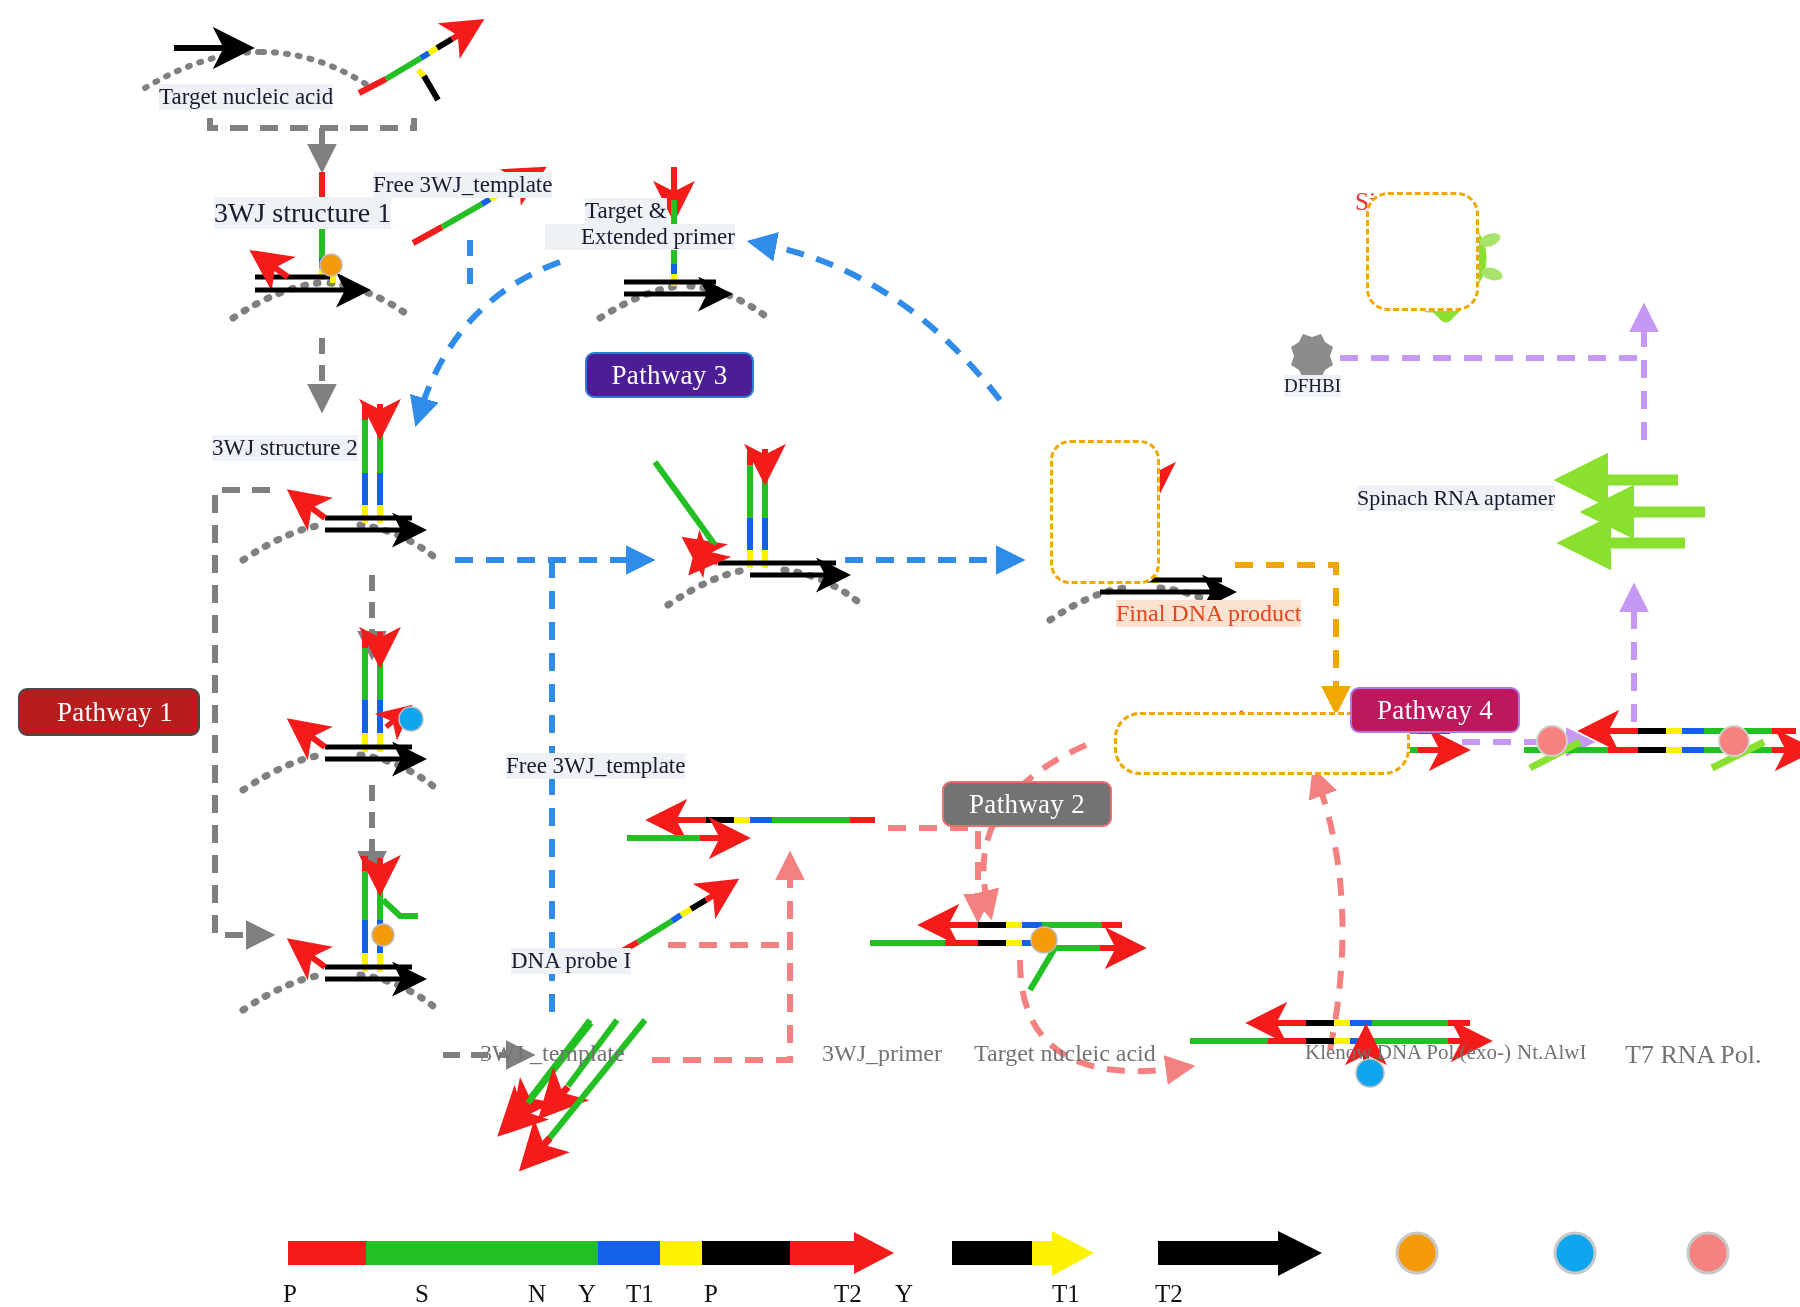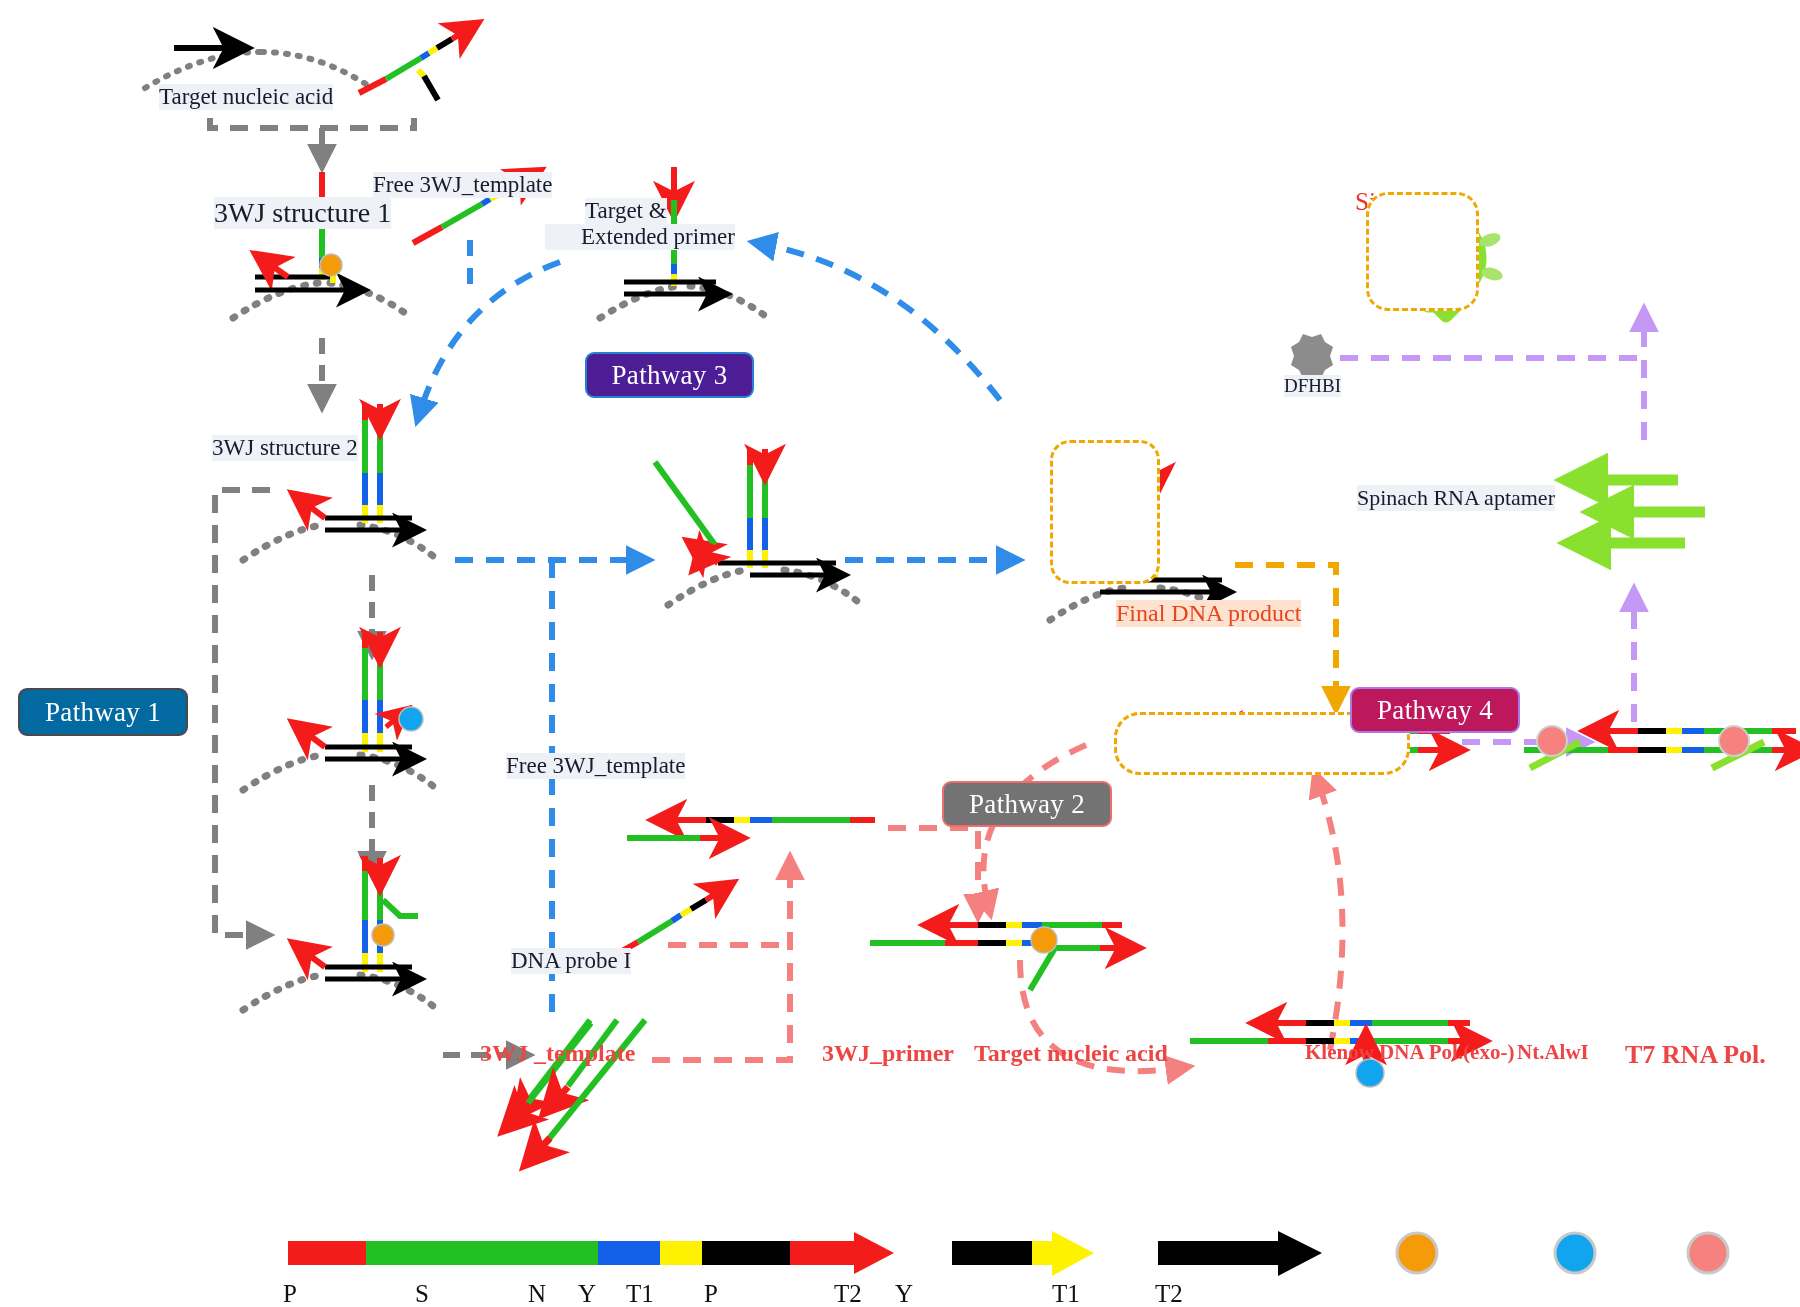--- a/index.html
+++ b/index.html
@@ -3,30 +3,30 @@
 <meta charset="utf-8">
 <style>
   html,body{margin:0;padding:0;background:#ffffff;}
   body{font-family:"Liberation Serif", serif;}
   #stage{position:relative;width:1800px;height:1307px;background:#fff;overflow:hidden;}
   #svgroot{position:absolute;left:0;top:0;width:1800px;height:1307px;}
   .lbl{position:absolute;font-family:"Liberation Serif",serif;color:#1a1a2e;white-space:nowrap;}
   .lbl.hi{background:#eef2f7;}
   .pw{position:absolute;border-radius:9px;color:#fff;display:flex;align-items:center;justify-content:center;
       font-family:"Liberation Serif",serif;font-size:27px;letter-spacing:.3px;}
-  .pw1{background:#0369a1;border:2px solid #4a4a4a;}
+  .pw1{background:#b91c1c;border:2px solid #4a4a4a;padding-left:12px;}
   .pw2{background:#737373;border:2px solid #ef6d6d;margin-top:24px;}
   .pw3{background:#4c1d95;border:2px solid #2a7fd4;}
   .pw4{background:#be185d;border:2px solid #ab78ea;}
   .signalbox{position:absolute;border:3px dashed #f0a800;border-radius:22px;background:#fff;}
   .finalbox{position:absolute;border:3px dashed #f0a800;border-radius:22px;background:#fff;}
   .orangebox{position:absolute;border:3px dashed #f0a800;border-radius:20px;background:#fff;}
   .sigtitle{position:absolute;color:#ec2f2f;font-size:25px;font-family:"Liberation Serif",serif;margin-top:25px;}
   .finaltitle{position:absolute;color:#e8451f;font-size:24px;background:#fde3cf;font-family:"Liberation Serif",serif;}
-  .legtxt{position:absolute;font-family:"Liberation Serif",serif;color:#ef4444;font-size:24px;white-space:nowrap;font-weight:bold;}
+  .legtxt{position:absolute;font-family:"Liberation Serif",serif;color:#737373;font-size:24px;white-space:nowrap;}
   .legsub{position:absolute;font-family:"Liberation Serif",serif;color:#111;font-size:25px;white-space:nowrap;}
 </style>
 </head>
 <body>
 
 <div id="stage">
 
 <svg id="svgroot" viewBox="0 0 1800 1307">
   <defs>
     <marker id="ar-red" markerWidth="7" markerHeight="7" refX="3.2" refY="3.5" orient="auto">

